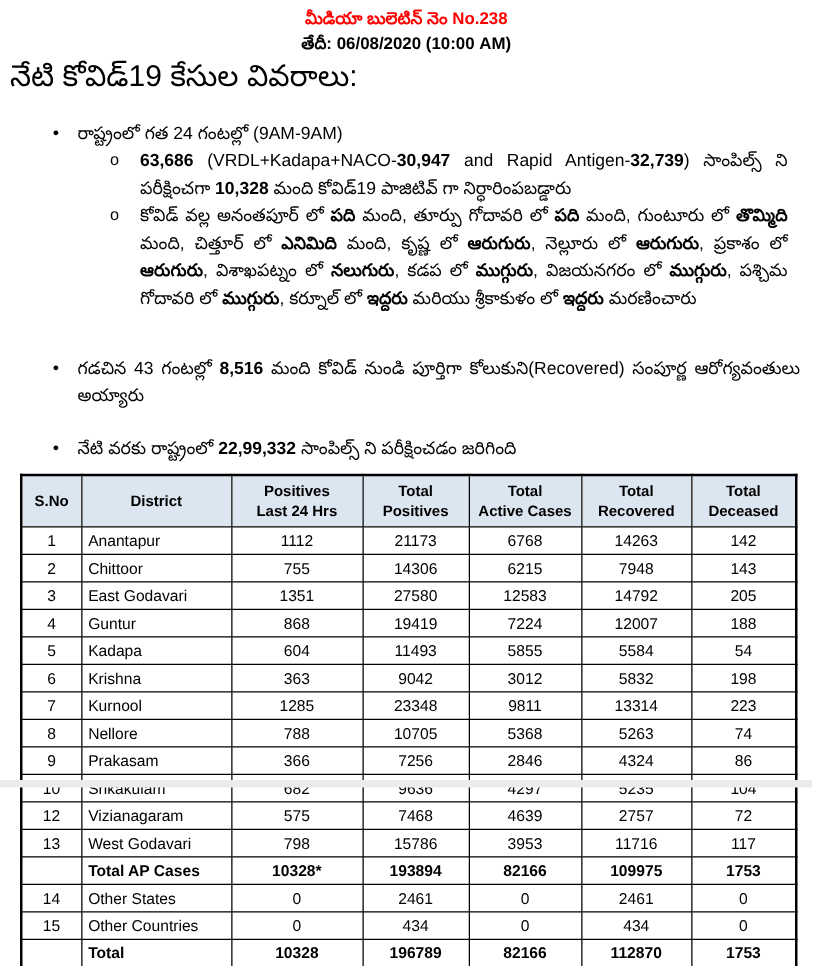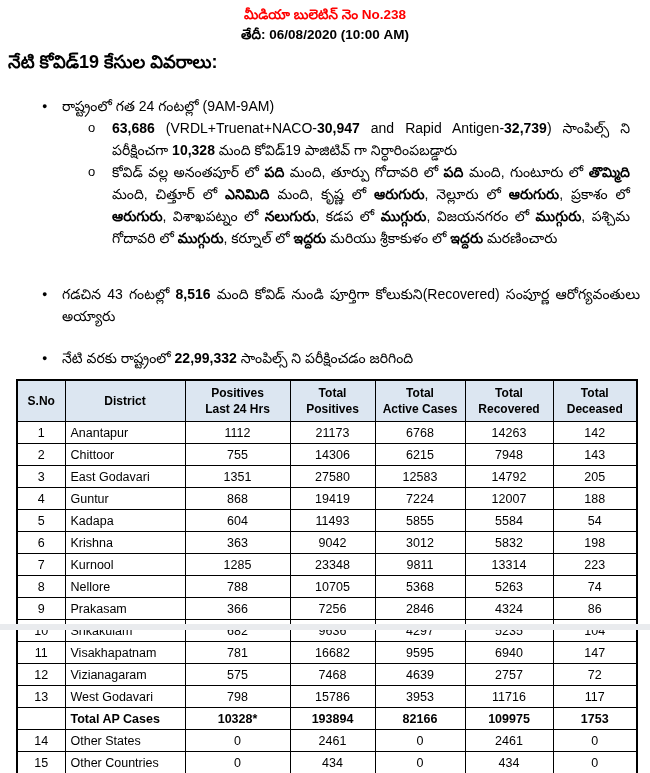--- a/index.html
+++ b/index.html
@@ -18,21 +18,21 @@
 
   
   .bulletin-title{
     padding-top:5px;text-align:center;font-weight:bold;font-size:13.5px;
     color:var(--red,#f00);line-height:20px;
   }
   .bulletin-date{
     text-align:center;font-weight:bold;font-size:13.5px;line-height:20px;
   }
   .section-heading{
-    margin:4px 0 0 8px;font-weight:bold;font-size:18px;line-height:26px;
+    margin:4px 0 0 8px;font-weight:normal;font-size:24px;line-height:26px;
   }
 
   
   .bullets{margin:8px 0 0 0;padding:0;list-style:none;font-size:14px;}
   .main-item{
     position:relative;padding:0 10px 0 62px;line-height:22px;margin-top:20px;
   }
   .main-item > .li-text{display:inline;}
   .main-item::before{
     content:"\25CF";position:absolute;left:42px;top:0;font-size:9px;line-height:22px;
@@ -80,21 +80,21 @@
 
   <div class="bulletin-title">మీడియా బులెటిన్ నెం No.238</div>
   <div class="bulletin-date">తేదీ: 06/08/2020 (10:00 AM)</div>
 
   <div class="section-heading">నేటి కోవిడ్19 కేసుల వివరాలు:</div>
 
   <ul class="bullets">
     <li class="main-item">
       <span class="li-text">రాష్ట్రంలో గత 24 గంటల్లో (9AM-9AM)</span>
       <ul class="sub-list">
-        <li class="sub-item"><span style="font-weight: 700;">63,686</span><span> (VRDL+Truenat+NACO-</span><span style="font-weight: 700;">30,947</span><span> and Rapid Antigen-</span><span style="font-weight: 700;">32,739</span><span>) సాంపిల్స్ ని పరీక్షించగా </span><span style="font-weight: 700;">10,328</span><span> మంది కోవిడ్19 పాజిటివ్ గా నిర్ధారింపబడ్డారు</span></li>
+        <li class="sub-item"><span style="font-weight: 700;">63,686</span><span> (VRDL+Kadapa+NACO-</span><span style="font-weight: 700;">30,947</span><span> and Rapid Antigen-</span><span style="font-weight: 700;">32,739</span><span>) సాంపిల్స్ ని పరీక్షించగా </span><span style="font-weight: 700;">10,328</span><span> మంది కోవిడ్19 పాజిటివ్ గా నిర్ధారింపబడ్డారు</span></li>
         <li class="sub-item just"><span>కోవిడ్ వల్ల అనంతపూర్ లో </span><span style="font-weight: 700;">పది</span><span> మంది, తూర్పు గోదావరి లో </span><span style="font-weight: 700;">పది</span><span> మంది, గుంటూరు లో </span><span style="font-weight: 700;">తొమ్మిది</span><span> మంది, చిత్తూర్ లో </span><span style="font-weight: 700;">ఎనిమిది</span><span> మంది, కృష్ణ లో </span><span style="font-weight: 700;">ఆరుగురు</span><span>, నెల్లూరు లో </span><span style="font-weight: 700;">ఆరుగురు</span><span>, ప్రకాశం లో </span><span style="font-weight: 700;">ఆరుగురు</span><span>, విశాఖపట్నం లో </span><span style="font-weight: 700;">నలుగురు</span><span>, కడప లో </span><span style="font-weight: 700;">ముగ్గురు</span><span>, విజయనగరం లో </span><span style="font-weight: 700;">ముగ్గురు</span><span>, పశ్చిమ గోదావరి లో </span><span style="font-weight: 700;">ముగ్గురు</span><span>, కర్నూల్ లో </span><span style="font-weight: 700;">ఇద్దరు</span><span> మరియు శ్రీకాకుళం లో </span><span style="font-weight: 700;">ఇద్దరు</span><span> మరణించారు</span></li>
       </ul>
     </li>
     <li class="spacer-lg"></li>
     <li class="main-item just"><span>గడచిన 43 గంటల్లో </span><span style="font-weight: 700;">8,516</span><span> మంది కోవిడ్ నుండి పూర్తిగా కోలుకుని(Recovered) సంపూర్ణ ఆరోగ్యవంతులు అయ్యారు</span></li>
     <li class="main-item"><span>నేటి వరకు రాష్ట్రంలో </span><span style="font-weight: 700;">22,99,332</span><span> సాంపిల్స్ ని పరీక్షించడం జరిగింది</span></li>
   </ul>
 
   <div class="table-wrap">
     <table id="cases-table">
@@ -222,29 +222,20 @@
           <tr>
             <td>10</td>
             <td class="cell-district">Srikakulam</td>
             <td>682</td>
             <td>9636</td>
             <td>4297</td>
             <td>5235</td>
             <td>104</td>
           </tr>
           <tr>
-            <td>11</td>
-            <td class="cell-district">Visakhapatnam</td>
-            <td>781</td>
-            <td>16682</td>
-            <td>9595</td>
-            <td>6940</td>
-            <td>147</td>
-          </tr>
-          <tr>
             <td>12</td>
             <td class="cell-district">Vizianagaram</td>
             <td>575</td>
             <td>7468</td>
             <td>4639</td>
             <td>2757</td>
             <td>72</td>
           </tr>
           <tr>
             <td>13</td>

